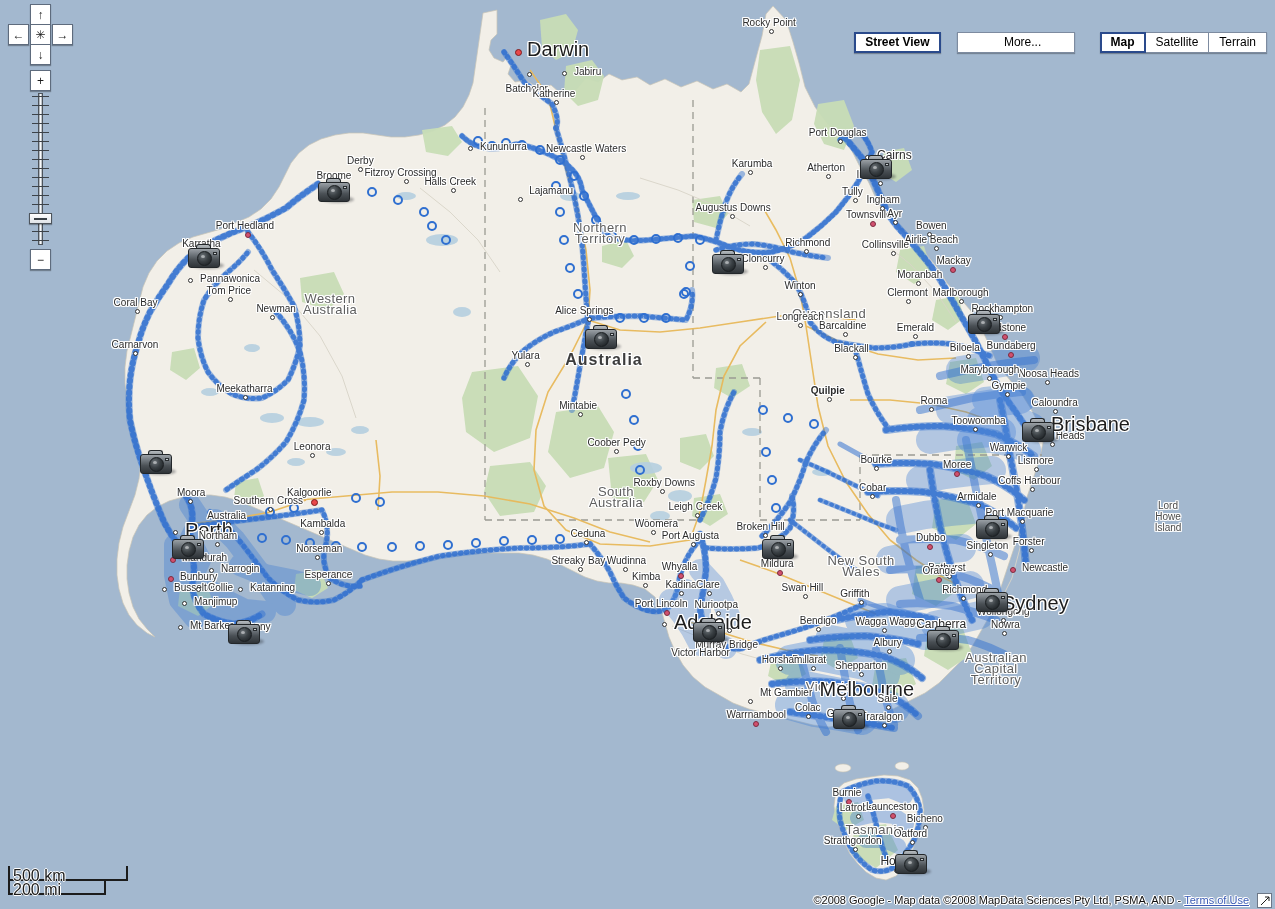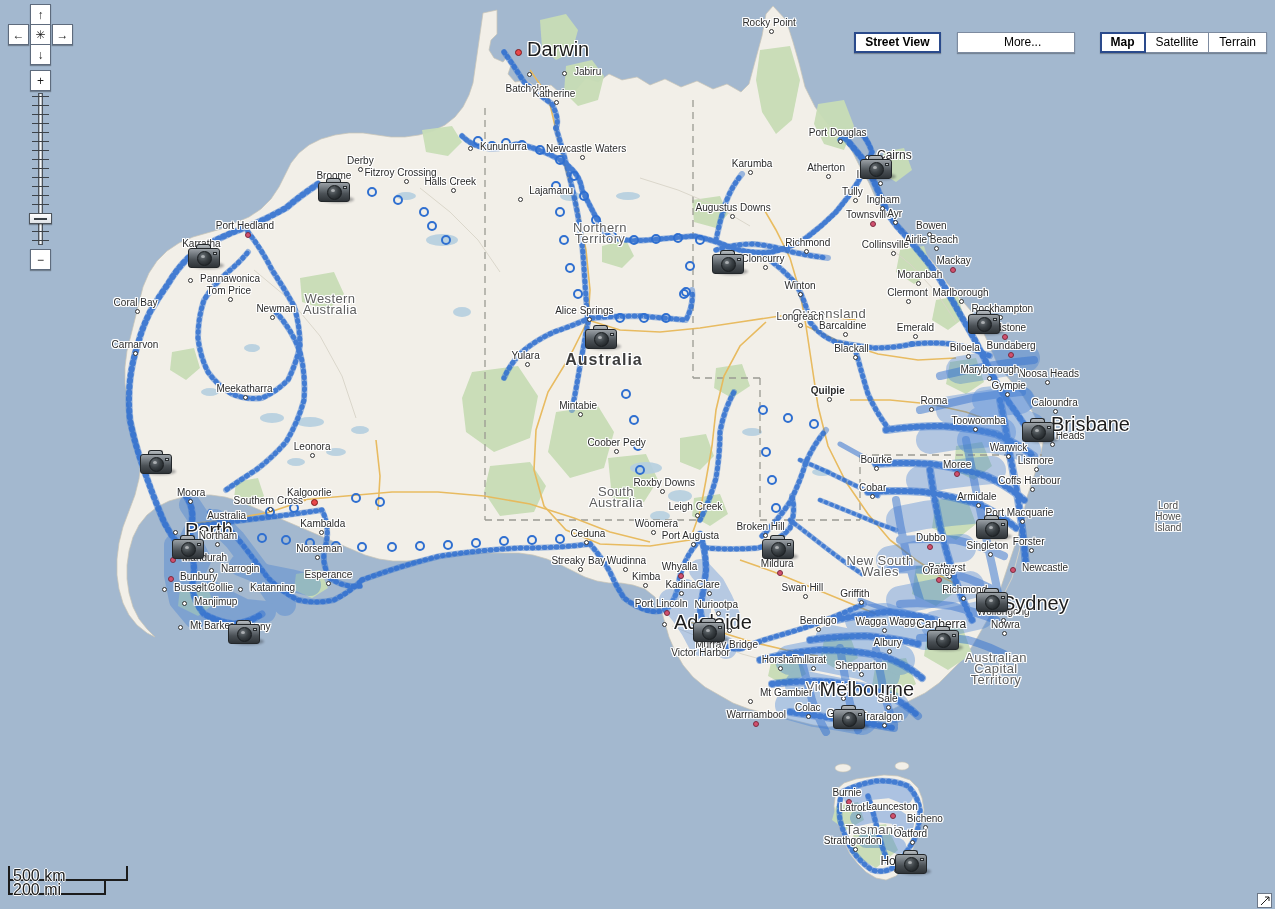--- a/index.html
+++ b/index.html
@@ -596,21 +596,21 @@
         <div>Northern</div>
         <div>Territory</div>
       </div>
       <div class="lbl region ctr" style="left: 616px; top: 486px;">
         <div>South</div>
         <div>Australia</div>
       </div>
       <div class="lbl region ctr" style="left: 829px; top: 308px;">
         <div>Queensland</div>
       </div>
-      <div class="lbl region ctr" style="left: 880px; top: 555px; text-align: center;">
+      <div class="lbl region ctr" style="left: 861px; top: 555px; text-align: center;">
         <div>New South</div>
         <div>Wales</div>
       </div>
       <div class="lbl region ctr" style="left: 829px; top: 681px;">
         <div>Victoria</div>
       </div>
       <div class="lbl region ctr" style="left: 875px; top: 824px;">
         <div>Tasmania</div>
       </div>
       <div class="lbl region ctr" style="left: 996px; top: 652px;">
@@ -1078,19 +1078,23 @@
       <div class="vline" style="left:0;top:0;height:29px;"></div>
       <div class="hline" style="left:0;top:13px;width:120px;"></div>
       <div class="vline" style="left:118px;top:0;height:14px;"></div>
       <div class="vline" style="left:96px;top:14px;height:15px;"></div>
       <div class="hline" style="left:0;top:27px;width:98px;"></div>
     </div>
     <div class="txt" style="top:1px;">500 km</div>
     <div class="txt" style="top:15px;">200 mi</div>
   </div>
 
+  <div id="attrib">
+    <span class="att-text">©2008 Google - Map data ©2008 MapData Sciences Pty Ltd, PSMA, AND -</span>
+    <a href="#" class="att-text">Terms of Use</a>
+  </div>
   <div id="resize-grip">
     <svg width="10" height="10" viewBox="0 0 10 10">
       <path d="M9 1 L1 9 M9 1 L5 1 M9 1 L9 5" stroke="#1c1c1c" stroke-width="1" fill="none"></path>
     </svg>
   </div>
 
 </div>
 
 </body></html>

